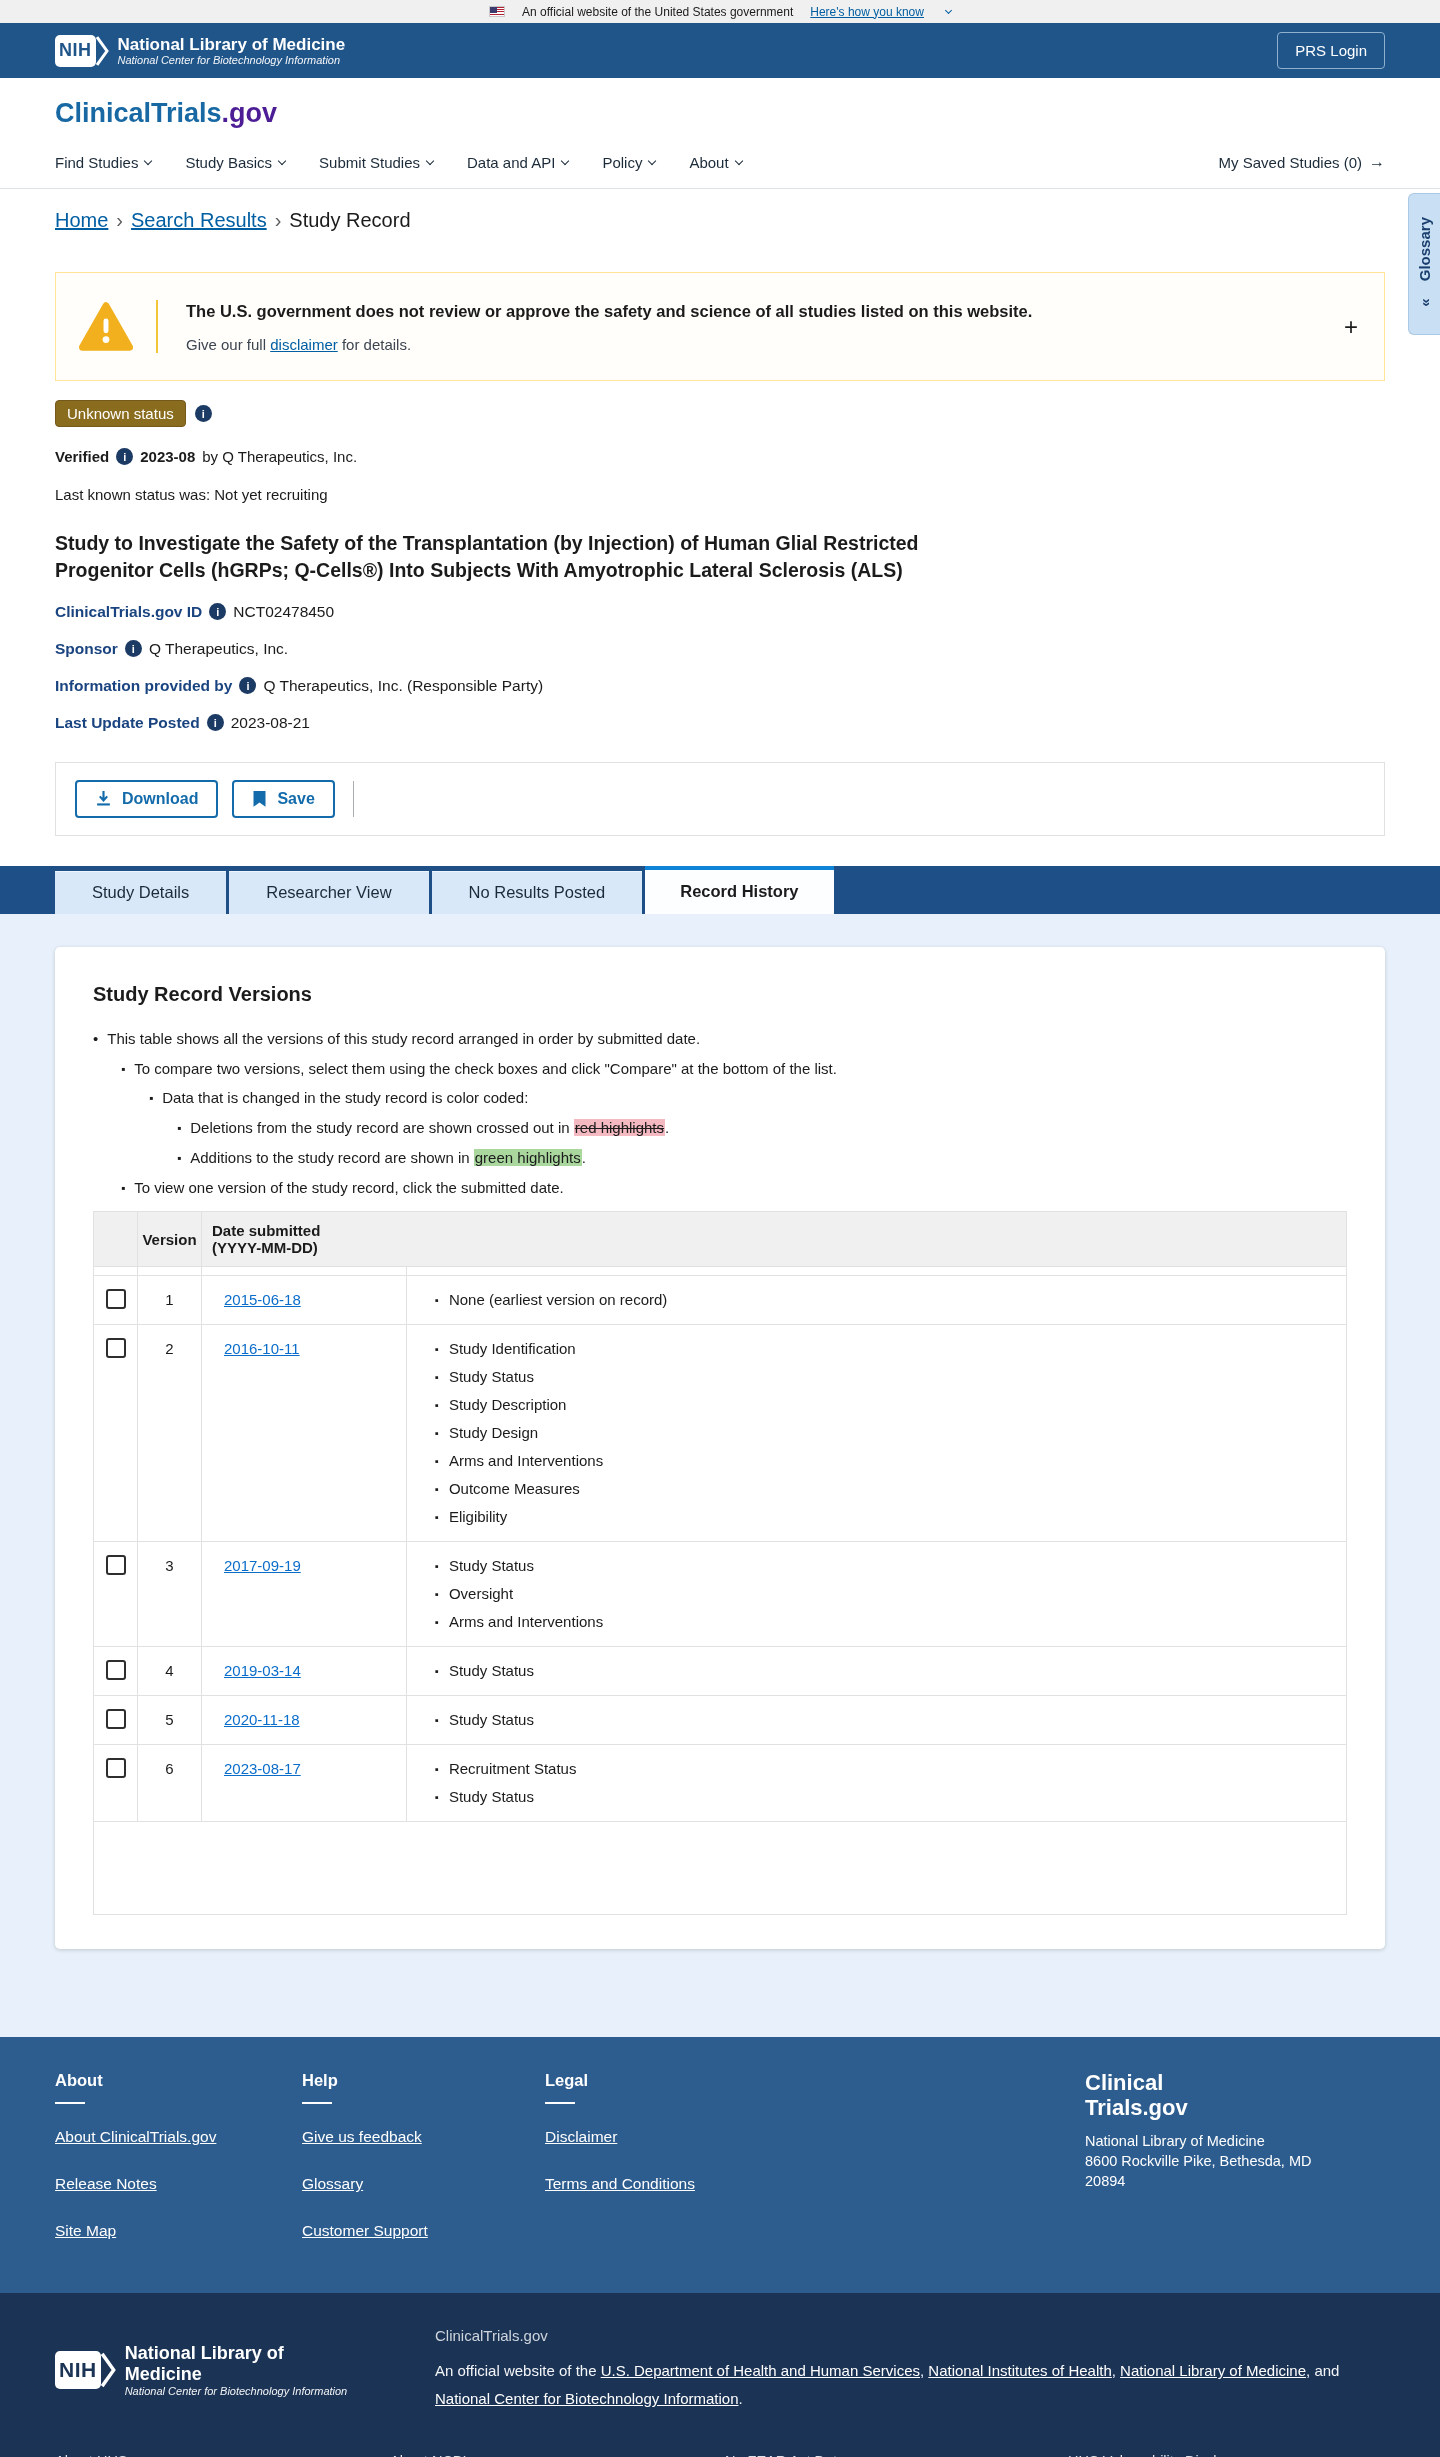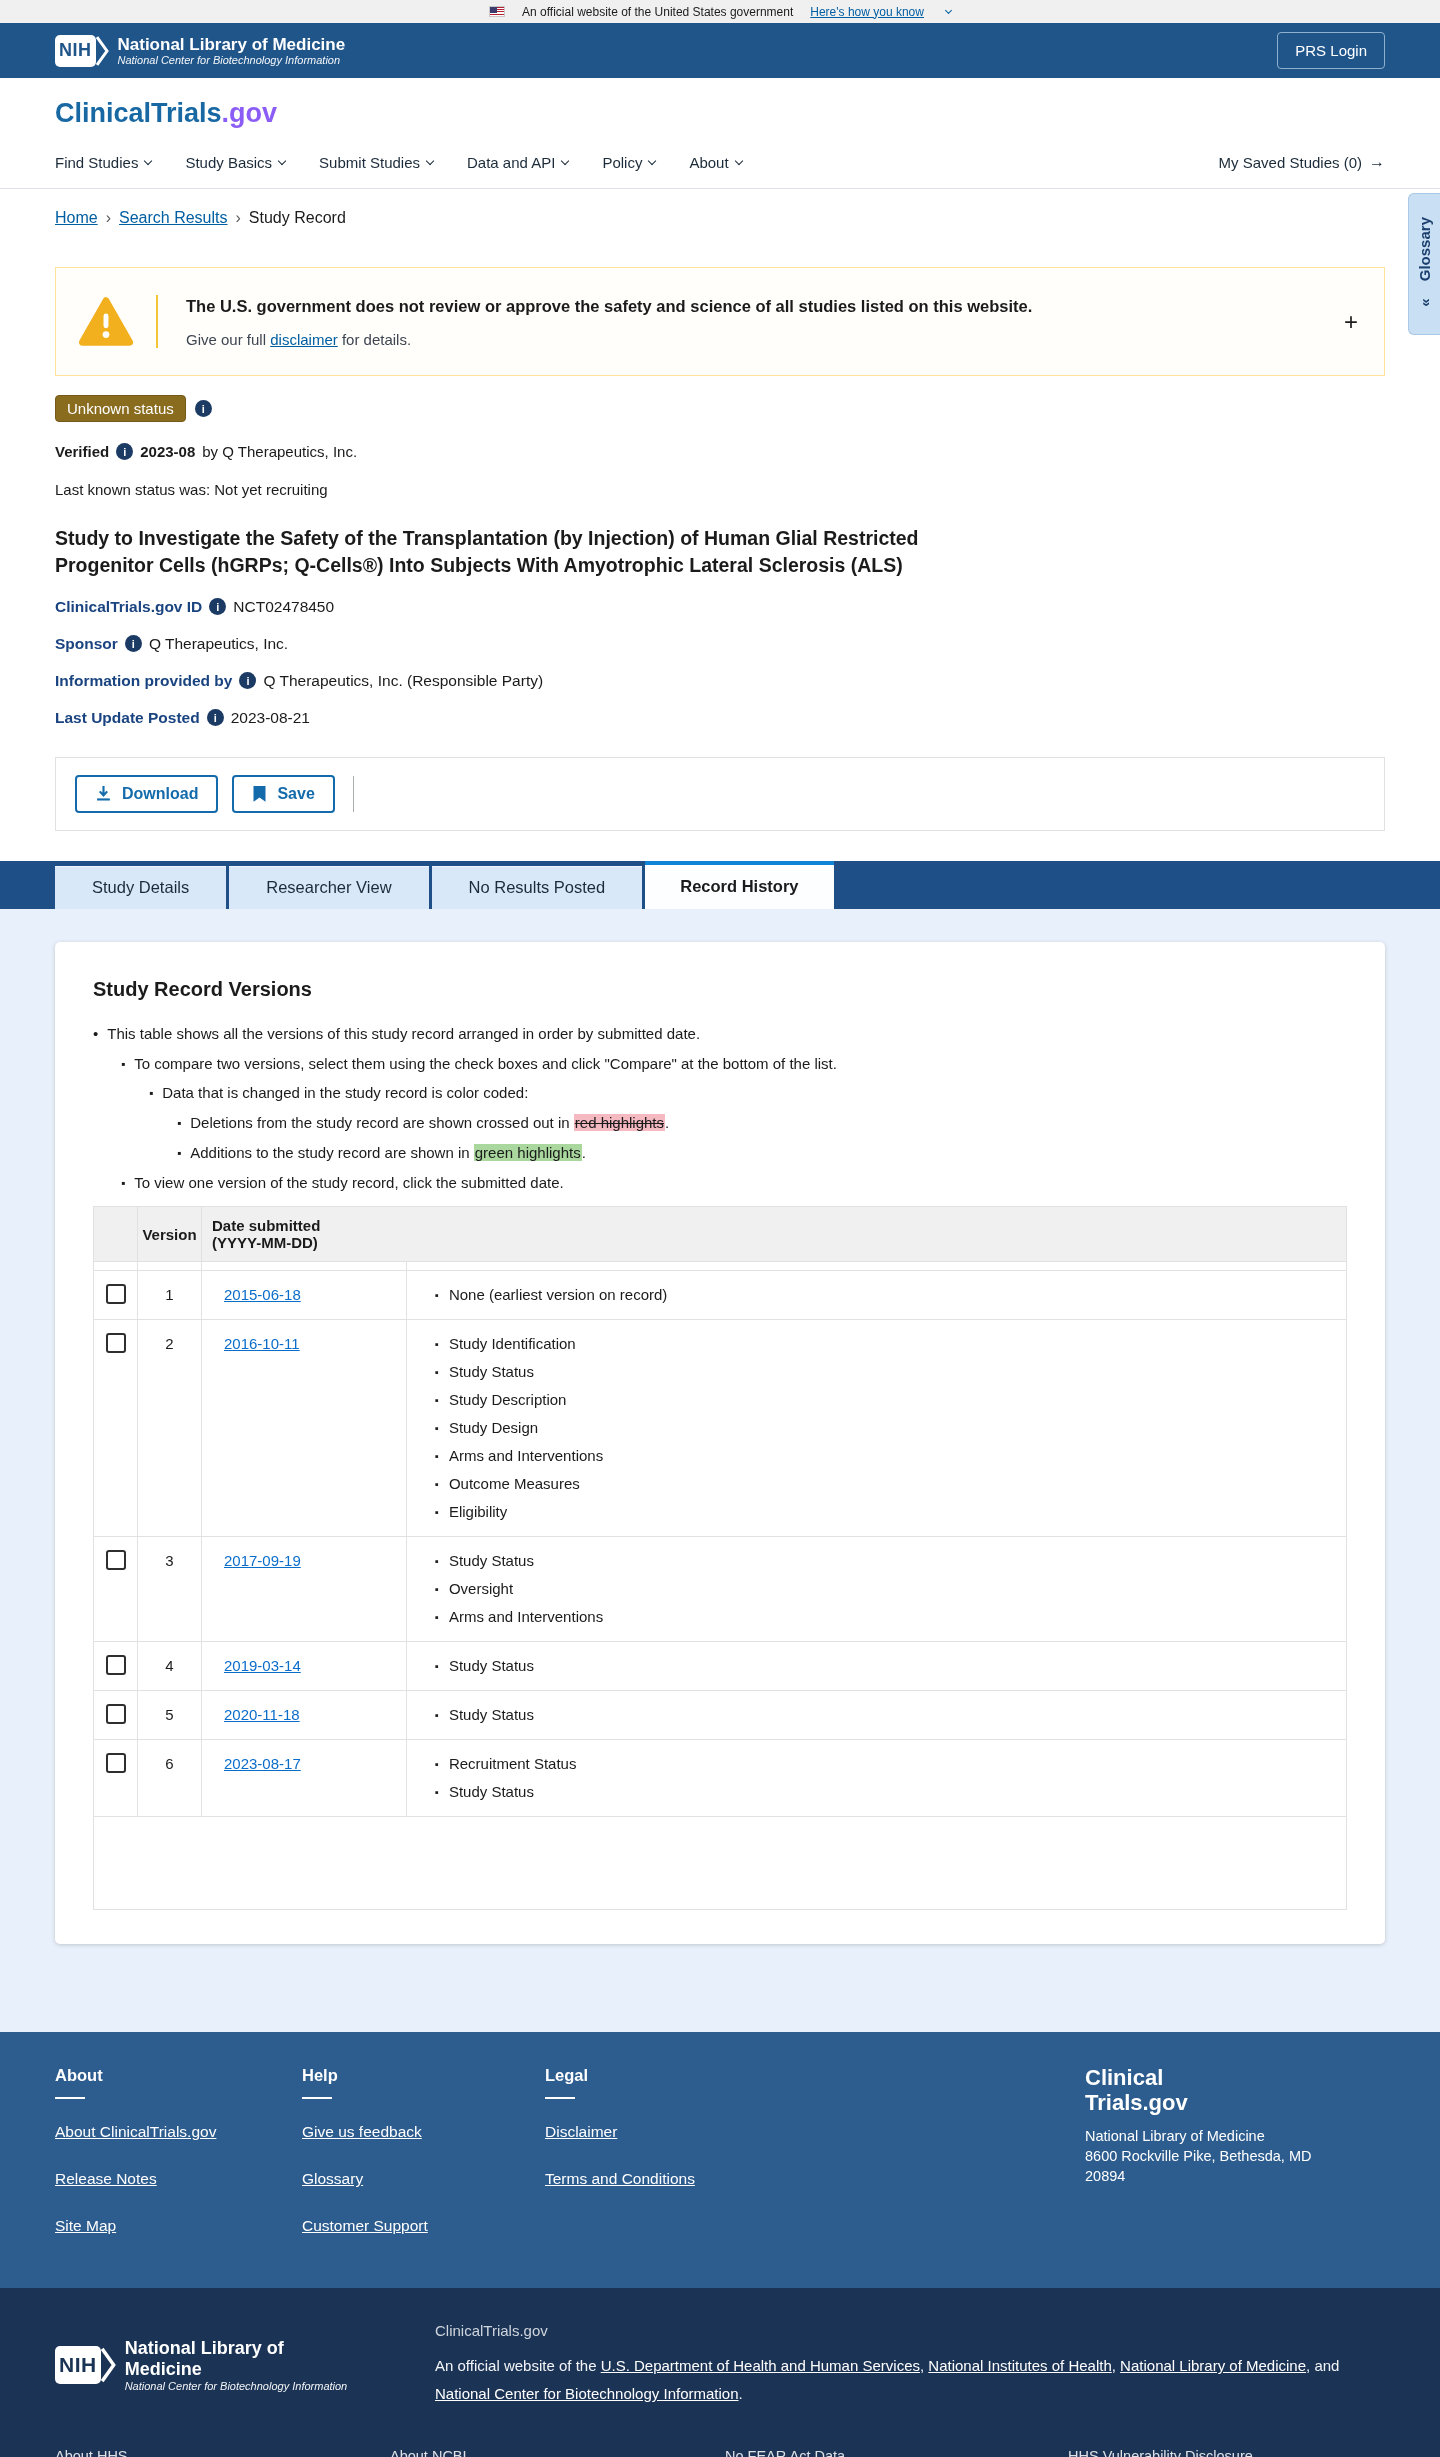--- a/index.html
+++ b/index.html
@@ -25,29 +25,29 @@
   .nih-mark { display: flex; align-items: center; }
   .nih-box { background: #fff; color: #20558a; font-weight: 700; font-size: 18px; height: 32px; display: flex; align-items: center; padding: 0 4px; border-radius: 5px; letter-spacing: 0.5px; }
   .nlm-title { font-size: 17px; font-weight: 700; line-height: 1.15; }
   .nlm-sub { font-size: 11px; font-style: italic; opacity: 0.95; }
   .prs-login { margin-left: auto; border: 1px solid #8fb0cf; border-radius: 4px; background: transparent; color: #fff; font-size: 15px; padding: 9px 17px; font-family: inherit; cursor: pointer; }
 
   
   .site-header { padding: 20px 55px 0; border-bottom: 1px solid #dfe3e8; }
   .ct-logo { font-size: 27px; font-weight: 700; }
   .ct-logo .main { color: #1768a3; }
-  .ct-logo .suffix { color: #8b5cf6; }
+  .ct-logo .suffix { color: #4c1d95; }
   .nav-row { display: flex; align-items: center; margin-top: 24px; padding-bottom: 17px; font-size: 15px; color: #1c2b39; }
   .nav-item { display: inline-flex; align-items: center; margin-right: 34px; cursor: pointer; }
   .nav-item .chev { width: 6px; height: 6px; border-width: 1.5px; margin-left: 7px; color: #1c2b39; }
   .saved-link { margin-left: auto; display: inline-flex; align-items: center; gap: 7px; color: #1c2b39; cursor: pointer; }
   .arrow { font-size: 16px; }
 
   
-  .breadcrumb { padding: 20px 55px 0; font-size: 16px; display: flex; align-items: center; gap: 8px; }
+  .breadcrumb { padding: 20px 55px 0; font-size: 20px; display: flex; align-items: center; gap: 8px; }
   .breadcrumb a { color: #005ea2; text-decoration: underline; }
   .crumb-sep { color: #5c5c5c; }
 
   
   .glossary-tab { position: absolute; right: 0; top: 193px; width: 32px; height: 142px; background: #c9dff3; border: 1px solid #a9c9e6; border-right: none; border-radius: 6px 0 0 6px; display: flex; flex-direction: column; align-items: center; justify-content: center; gap: 13px; color: #1a3e6e; cursor: pointer; }
   .vtext { writing-mode: vertical-rl; transform: rotate(180deg); font-size: 15px; font-weight: 700; }
   .collapse-glyph { transform: rotate(-90deg); font-size: 15px; font-weight: 700; }
 
   
   .warning { margin: 40px 55px 0; border: 1px solid #ffe396; background: #fffefb; display: flex; align-items: stretch; position: relative; padding: 27px 0; }

